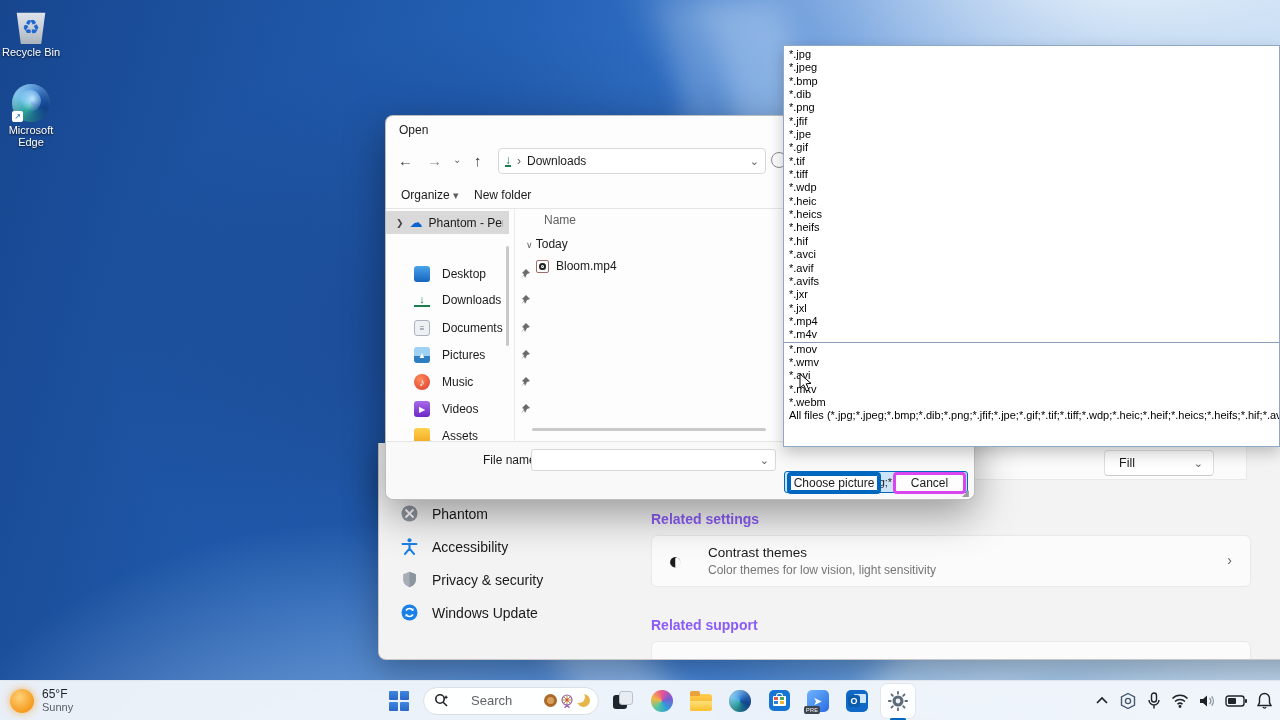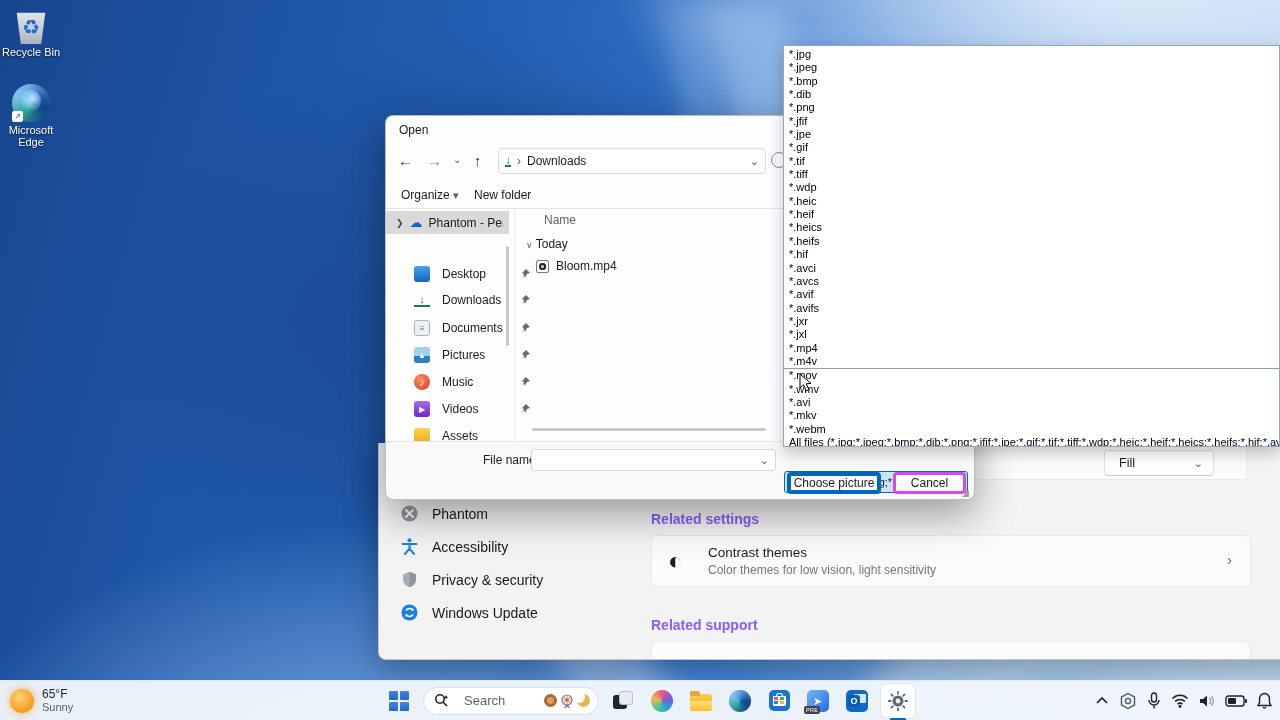--- a/index.html
+++ b/index.html
@@ -87,21 +87,21 @@
   .sun{width:24px;height:24px;border-radius:50%;
     background:radial-gradient(circle at 40% 35%,#ffd27a,#f59b1d 70%);
     box-shadow:0 0 8px rgba(245,155,29,.7);}
   .wtemp{font-size:12px;color:#1f2328;line-height:13px;}
   .wcond{font-size:11px;color:#57606a;line-height:13px;}
   .tb-center{position:absolute;left:384px;display:flex;align-items:center;gap:9px;height:40px;}
   .tb-icon{width:30px;height:30px;display:flex;align-items:center;justify-content:center;border-radius:6px;}
   .startgrid{width:20px;height:20px;display:grid;grid-template-columns:9px 9px;grid-template-rows:9px 9px;gap:2px;}
   .startgrid i{background:linear-gradient(180deg,#3e87e0,#2a66c8);border-radius:1px;}
   .searchpill{width:176px;height:28px;background:rgba(255,255,255,.95);border:1px solid #dcdfe6;
-    border-radius:14px;display:flex;align-items:center;padding:0 8px 0 10px;gap:15px;}
+    border-radius:14px;display:flex;align-items:center;padding:0 8px 0 10px;gap:22px;}
   .searchtxt{font-size:13px;color:#5f6368;flex:1;}
   .minimoji{display:flex;gap:3px;align-items:center;}
   .pretzel{width:13px;height:13px;border-radius:50%;background:#d9a05b;border:3px solid #a96a2c;}
   .ferris{width:14px;height:14px;}
   .croissant{position:relative;width:13px;height:13px;}
   .croissant .c1{position:absolute;width:13px;height:13px;border-radius:50%;background:#e8b54a;}
   .croissant .c2{position:absolute;left:-4px;top:-3px;width:12px;height:12px;border-radius:50%;background:#fff;}
   .taskview{position:relative;width:20px;height:20px;}
   .taskview .b{position:absolute;left:0;top:4px;width:14px;height:14px;background:#20262e;border-radius:3px;}
   .taskview .f{position:absolute;left:6px;top:0;width:14px;height:14px;background:#e9edf2;border:1px solid #b9c2cc;border-radius:3px;}
@@ -334,26 +334,24 @@
         <div class="dd-item">*.bmp</div>
         <div class="dd-item">*.dib</div>
         <div class="dd-item">*.png</div>
         <div class="dd-item">*.jfif</div>
         <div class="dd-item">*.jpe</div>
         <div class="dd-item">*.gif</div>
         <div class="dd-item">*.tif</div>
         <div class="dd-item">*.tiff</div>
         <div class="dd-item">*.wdp</div>
         <div class="dd-item">*.heic</div>
-        <div class="dd-item">*.heif</div>
         <div class="dd-item">*.heics</div>
         <div class="dd-item">*.heifs</div>
         <div class="dd-item">*.hif</div>
         <div class="dd-item">*.avci</div>
-        <div class="dd-item">*.avcs</div>
         <div class="dd-item">*.avif</div>
         <div class="dd-item">*.avifs</div>
         <div class="dd-item">*.jxr</div>
         <div class="dd-item">*.jxl</div>
         <div class="dd-item">*.mp4</div>
         <div class="dd-item">*.m4v</div>
       </div>
     <div class="dd-divider"></div>
     <div>
 

